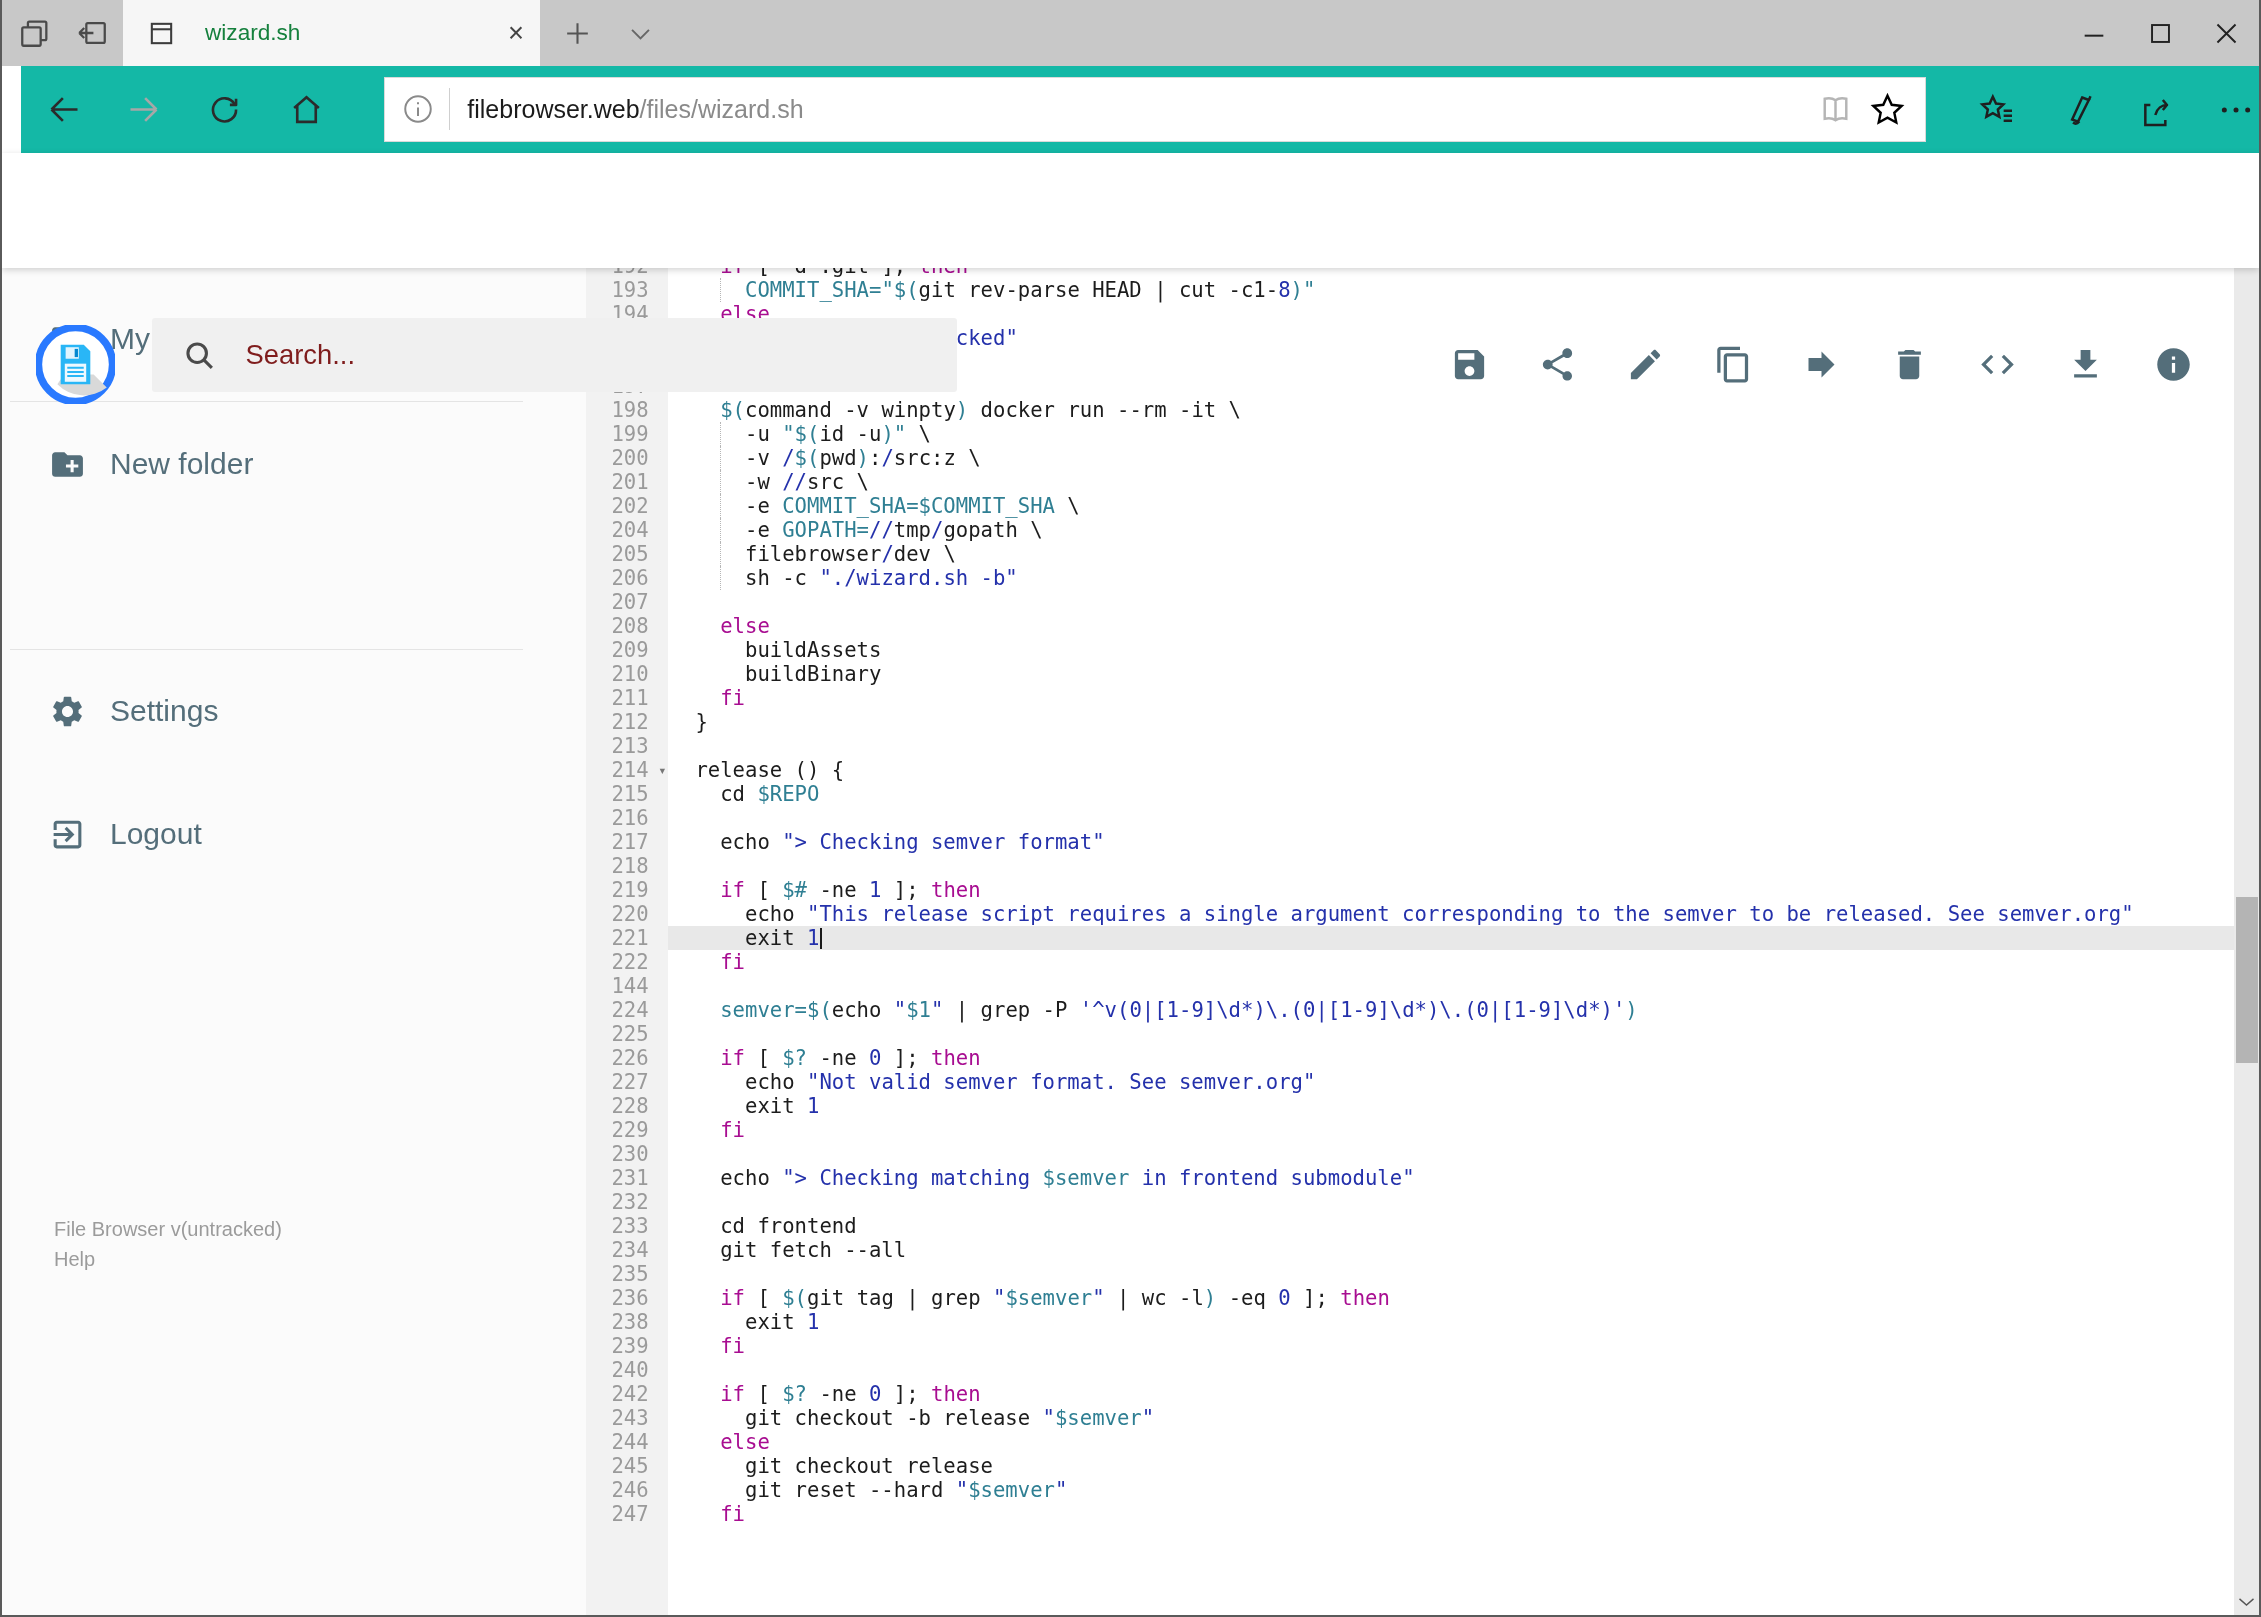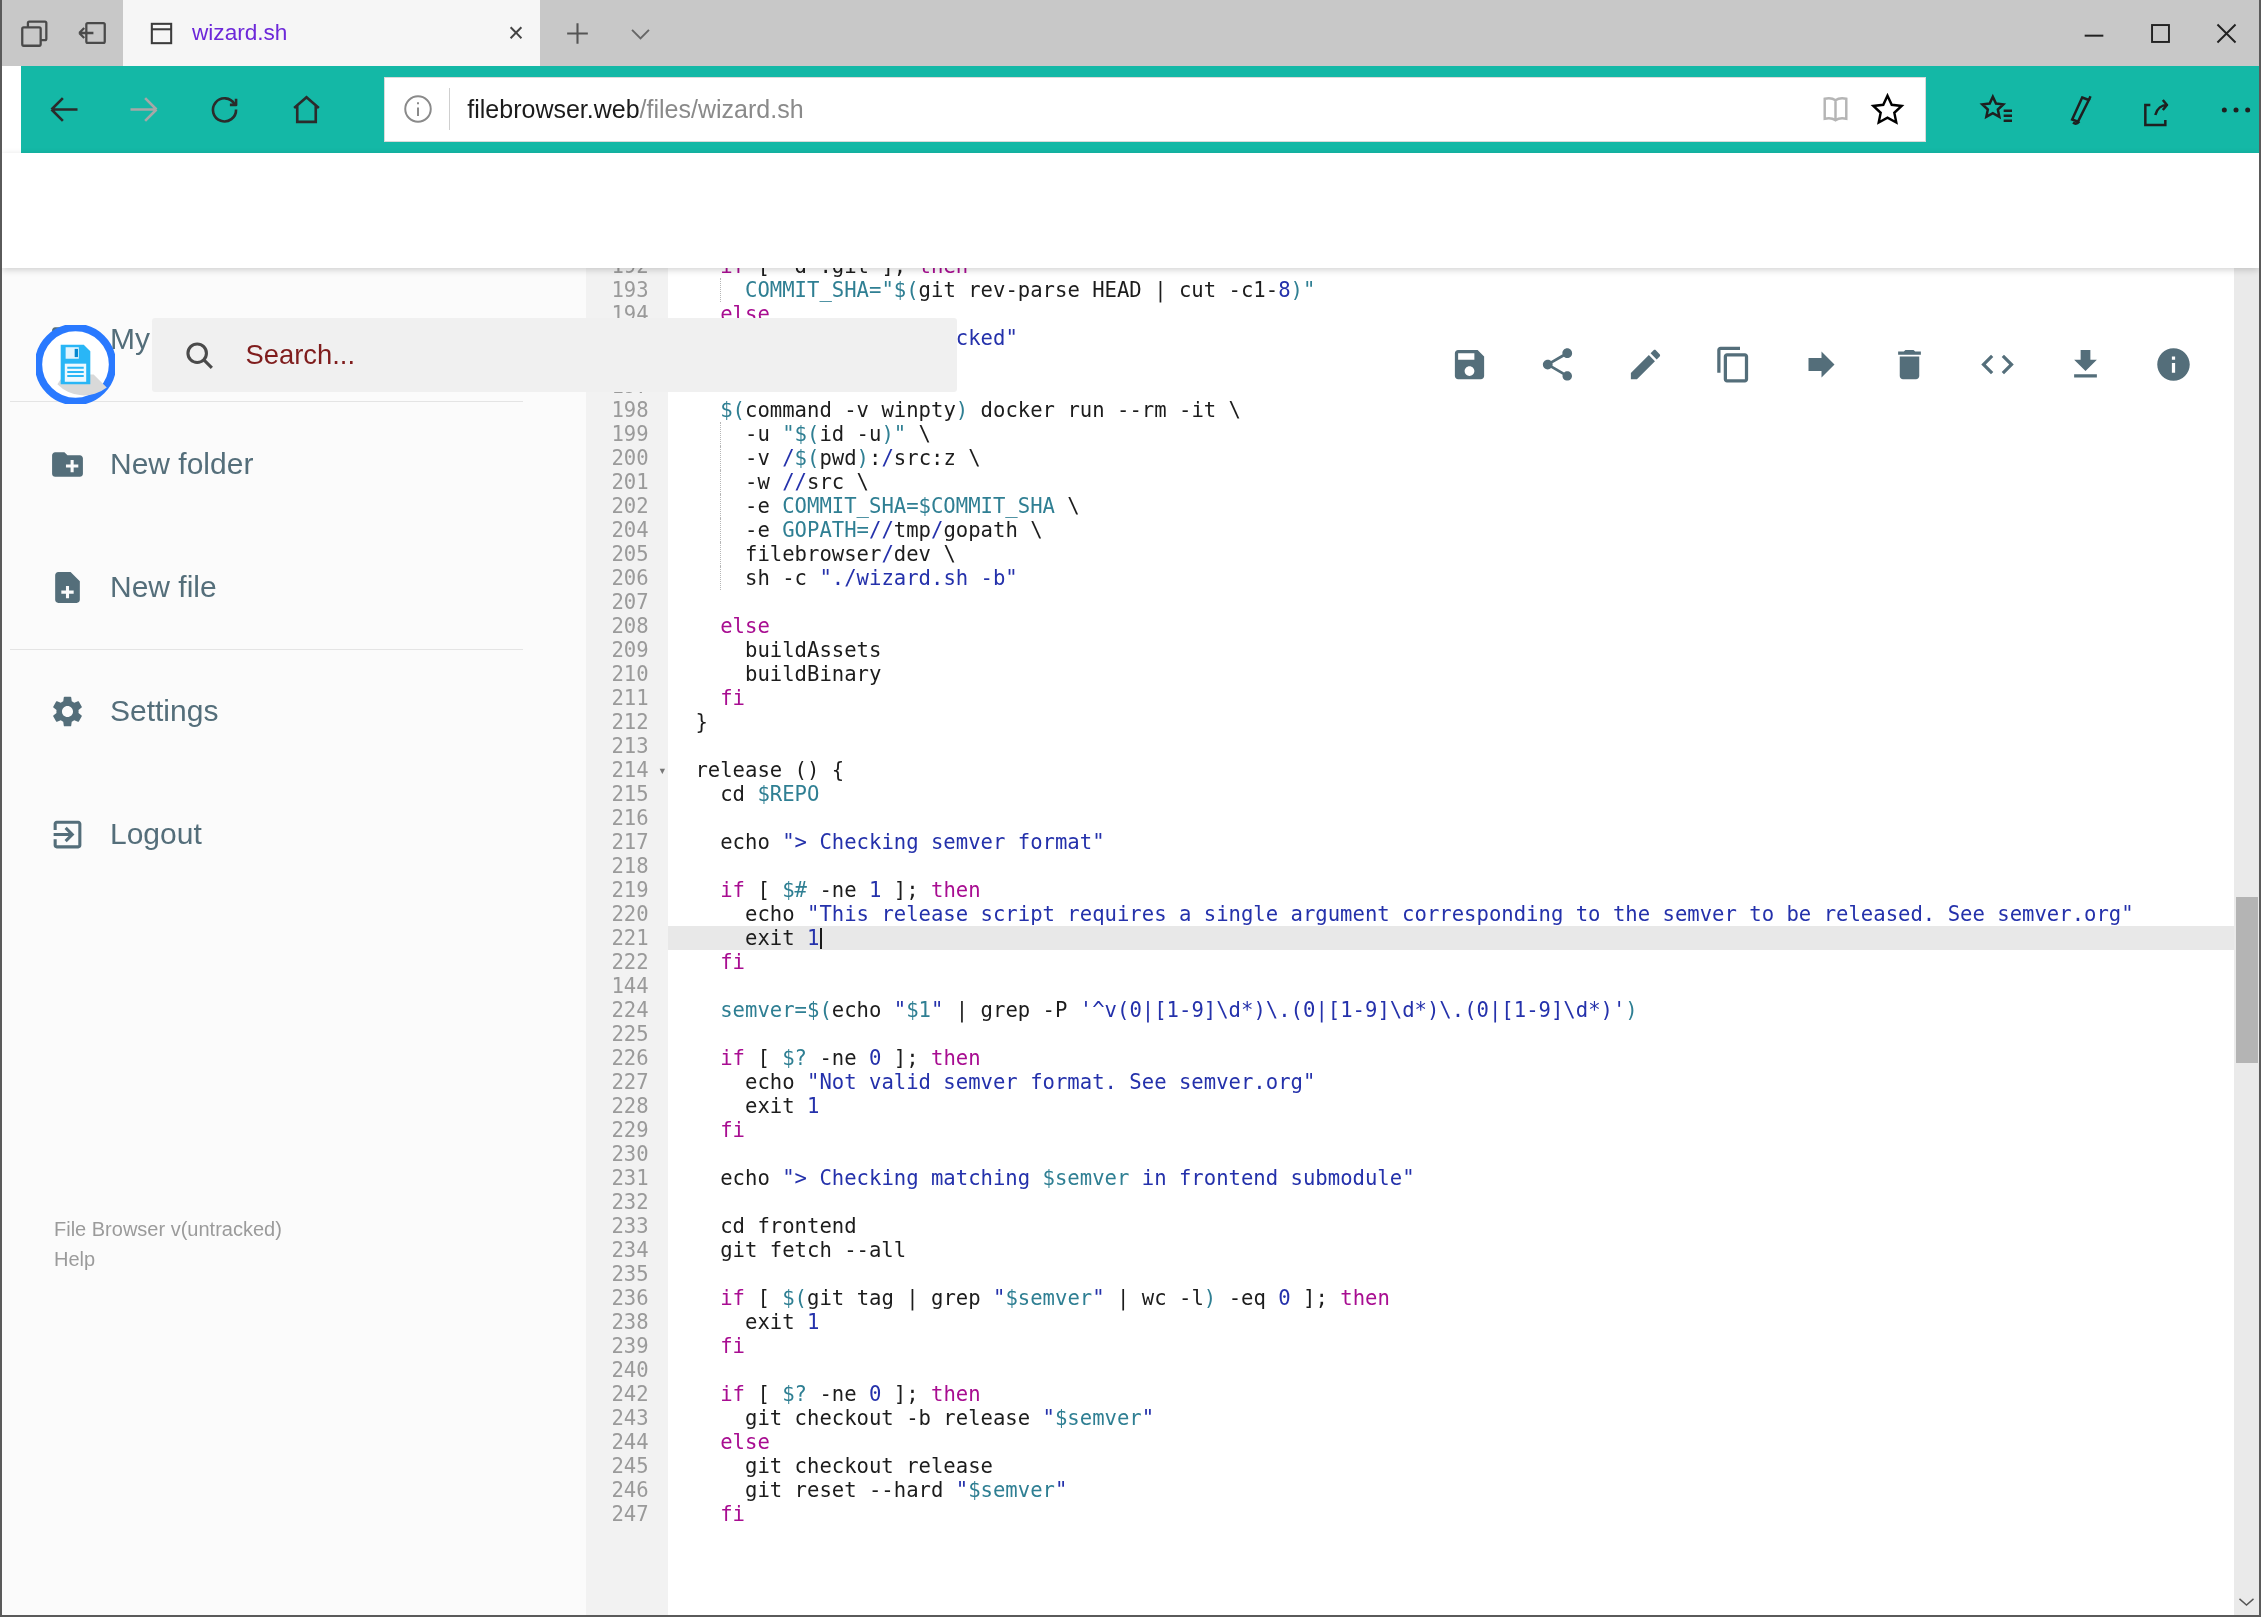--- a/index.html
+++ b/index.html
@@ -4,21 +4,21 @@
 <style>
   html,body{margin:0;padding:0;background:#888;}
   #window{position:relative;width:2261px;height:1617px;background:#fff;overflow:hidden;
           font-family:"Liberation Sans",sans-serif;box-sizing:border-box;
           border-left:2.4px solid #5a5a5a;border-right:2.4px solid #5a5a5a;border-bottom:2.4px solid #5a5a5a;}
   
   .titlebar{position:absolute;left:0;top:0;width:100%;height:66px;background:#c8c8c8;}
   .tb-icon{position:absolute;top:0;height:66px;width:57px;display:flex;align-items:center;justify-content:center;color:#4a4a4a;}
   .tab{position:absolute;left:121px;top:0;width:417px;height:66px;background:#f6f6f6;display:flex;align-items:center;}
   .tab-fav{margin-left:24px;color:#3c3c3c;}
-  .tab-title{margin-left:16px;font-size:22.6px;color:#6d28d9;flex:1;}
+  .tab-title{margin-left:29px;font-size:22.6px;color:#15803d;flex:1;}
   .tab-close{width:48px;height:48px;display:flex;align-items:center;justify-content:center;color:#444;font-size:27.4px;}
   .newtab{position:absolute;left:551px;top:0;width:48px;height:66px;display:flex;align-items:center;justify-content:center;color:#555;}
   .tabchev{position:absolute;left:614px;top:0;width:48px;height:66px;display:flex;align-items:center;justify-content:center;color:#666;}
   .winctl{position:absolute;top:0;height:66px;width:66px;display:flex;align-items:center;justify-content:center;color:#222;}
   
   .addressbar{position:absolute;left:0;top:66px;width:100%;height:87px;background:#14b8a6;border-bottom:0.8px solid #e2e2e2;margin-left:19px;}
   .nav-btn{position:absolute;top:11.3px;width:65px;height:65px;display:flex;align-items:center;justify-content:center;color:#2b2b2b;}
   .nav-btn.disabled{color:#a7a7a7;}
   .urlbox{position:absolute;left:363px;top:10.5px;width:1542px;height:65px;background:#fff;border:0.8px solid #dadada;display:flex;align-items:center;box-sizing:border-box;}
   .url-info{width:36px;height:36px;margin-left:14.5px;color:#8a8a8a;flex:none;display:flex;align-items:center;justify-content:center;}
@@ -271,28 +271,20 @@
     </div>
     <div class="sb-div" style="top:133px"></div>
     <div class="sb-item" style="top:159px">
       <span class="sic">
         <svg width="37" height="37" viewBox="0 0 24 24" fill="#546e7a">
             <path d="M20 6h-8l-2-2H4c-1.1 0-2 .9-2 2v12c0 1.1.9 2 2 2h16c1.1 0 2-.9 2-2V8c0-1.1-.9-2-2-2zm-1 8h-3v3h-2v-3h-3v-2h3V9h2v3h3v2z"></path>
           </svg>
         </span>
       <span class="slab">New folder</span>
     </div>
-    <div class="sb-item" style="top:282px">
-      <span class="sic">
-        <svg width="37" height="37" viewBox="0 0 24 24" fill="#546e7a">
-            <path d="M14 2H6c-1.1 0-2 .9-2 2v16c0 1.1.9 2 2 2h12c1.1 0 2-.9 2-2V8l-6-6zm2 14h-3v3h-2v-3H8v-2h3v-3h2v3h3v2z"></path>
-          </svg>
-        </span>
-      <span class="slab">New file</span>
-    </div>
     <div class="sb-div" style="top:381px"></div>
     <div class="sb-item" style="top:406px">
       <span class="sic">
         <svg width="37" height="37" viewBox="0 0 24 24" fill="#546e7a">
             <path d="M19.14 12.94c.04-.3.06-.61.06-.94 0-.32-.02-.64-.07-.94l2.03-1.58c.18-.14.23-.41.12-.61l-1.92-3.32c-.12-.22-.37-.29-.59-.22l-2.39.96c-.5-.38-1.03-.7-1.62-.94l-.36-2.54c-.04-.24-.24-.41-.48-.41h-3.84c-.24 0-.43.17-.47.41l-.36 2.54c-.59.24-1.13.57-1.62.94l-2.39-.96c-.22-.08-.47 0-.59.22L2.74 8.87c-.12.21-.08.47.12.61l2.03 1.58c-.05.3-.09.63-.09.94s.02.64.07.94l-2.03 1.58c-.18.14-.23.41-.12.61l1.92 3.32c.12.22.37.29.59.22l2.39-.96c.5.38 1.03.7 1.62.94l.36 2.54c.05.24.24.41.48.41h3.84c.24 0 .44-.17.47-.41l.36-2.54c.59-.24 1.13-.56 1.62-.94l2.39.96c.22.08.47 0 .59-.22l1.92-3.32c.12-.22.07-.47-.12-.61l-2.01-1.58zM12 15.6c-1.98 0-3.6-1.62-3.6-3.6s1.62-3.6 3.6-3.6 3.6 1.62 3.6 3.6-1.62 3.6-3.6 3.6z"></path>
           </svg>
         </span>
       <span class="slab">Settings</span>
     </div>
     <div class="sb-item" style="top:529px">

